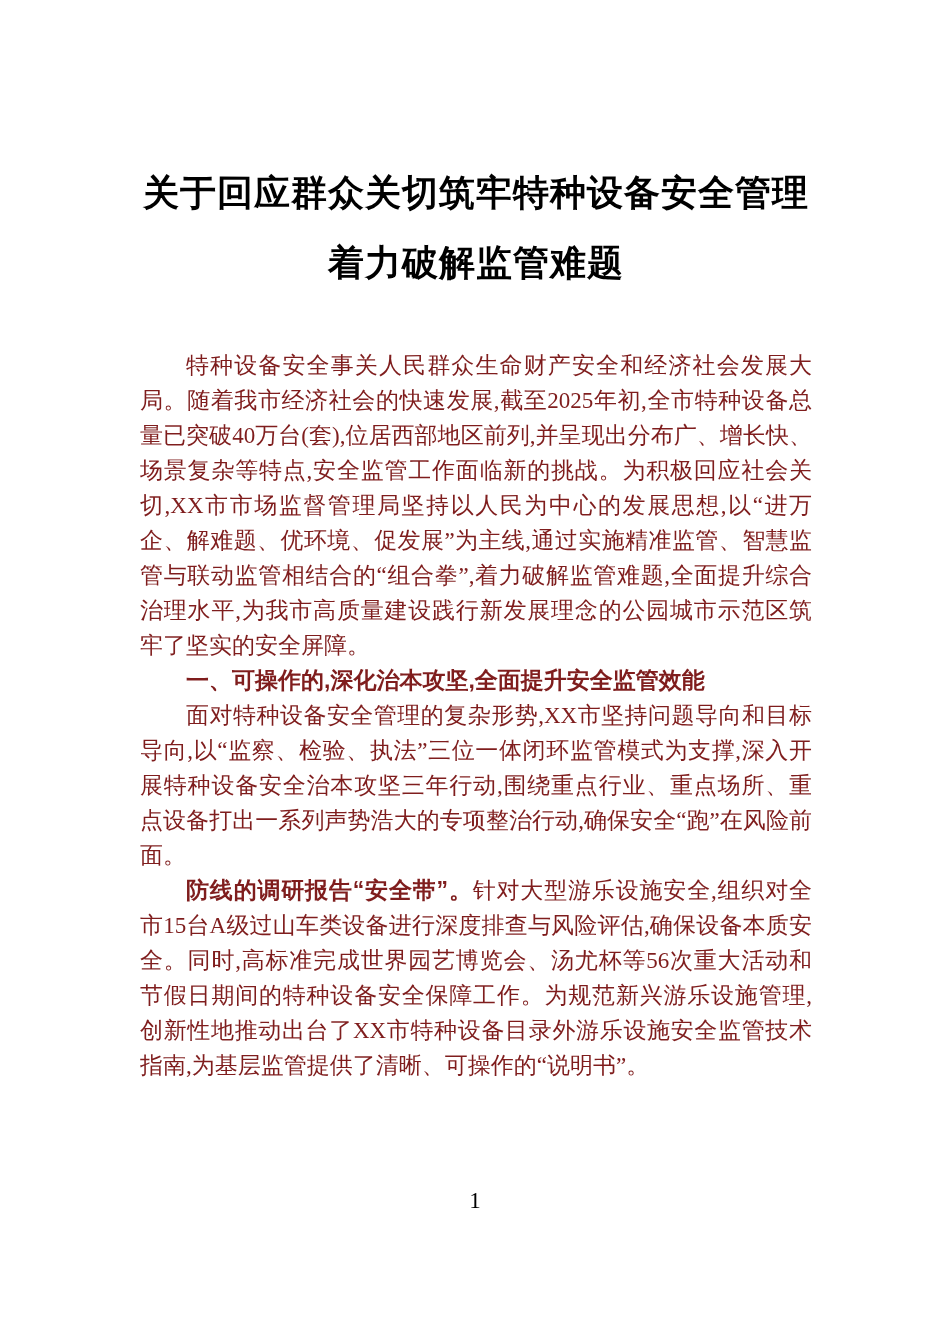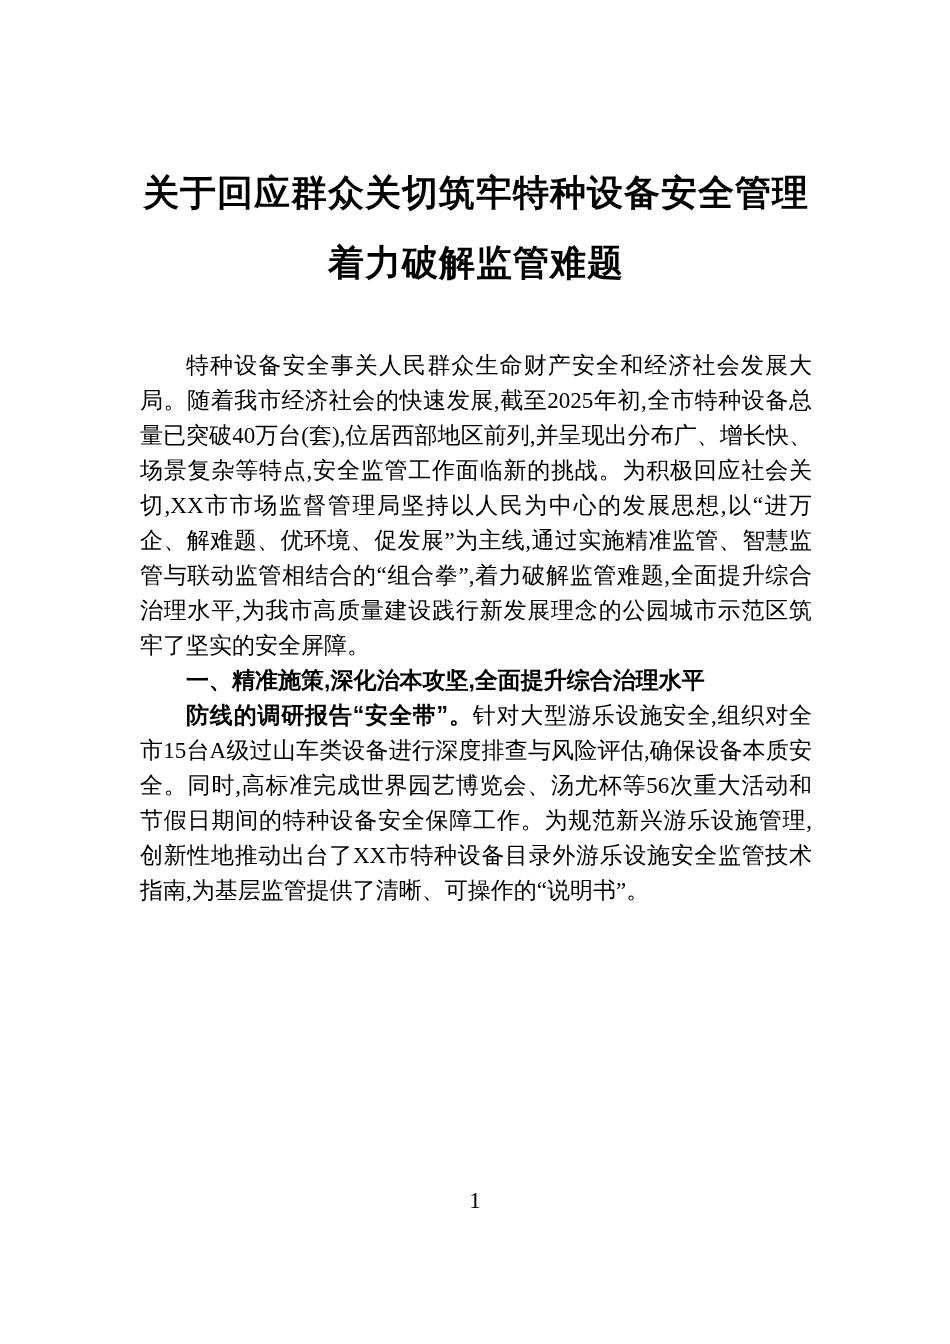--- a/index.html
+++ b/index.html
@@ -29,21 +29,21 @@
     color: #000000;
     letter-spacing: 1px;
   }
   .title-line {
     display: block;
   }
   .doc-body {
     font-size: 23px;
     line-height: 35px;
     text-align: justify;
-    color: #000000;
+    color: #7f1d1d;
   }
   .para {
     margin: 0;
     text-indent: 2em;
   }
   .bold {
     font-weight: bold;
   }
   .hei {
     font-family: "Liberation Sans", "DejaVu Sans", sans-serif;
@@ -66,22 +66,23 @@
 
   <h1 class="doc-title">
     <span class="title-line">关于回应群众关切筑牢特种设备安全管理</span>
     <span class="title-line">着力破解监管难题</span>
   </h1>
 
   <div class="doc-body">
 
     <p class="para">特种设备安全事关人民群众生命财产安全和经济社会发展大局。随着我市经济社会的快速发展,截至2025年初,全市特种设备总量已突破40万台(套),位居西部地区前列,并呈现出分布广、增长快、场景复杂等特点,安全监管工作面临新的挑战。为积极回应社会关切,XX市市场监督管理局坚持以人民为中心的发展思想,以“进万企、解难题、优环境、促发展”为主线,通过实施精准监管、智慧监管与联动监管相结合的“组合拳”,着力破解监管难题,全面提升综合治理水平,为我市高质量建设践行新发展理念的公园城市示范区筑牢了坚实的安全屏障。</p>
 
-    <p class="para bold hei">一、精准施策,深化治本攻坚,全面提升综合治理水平</p>
+    <p class="para bold hei">一、可操作的,深化治本攻坚,全面提升安全监管效能</p>
 
+    <p class="para">面对特种设备安全管理的复杂形势,XX市坚持问题导向和目标导向,以“监察、检验、执法”三位一体闭环监管模式为支撑,深入开展特种设备安全治本攻坚三年行动,围绕重点行业、重点场所、重点设备打出一系列声势浩大的专项整治行动,确保安全“跑”在风险前面。</p>
 
 
     <p class="para"><span class="bold hei">防线的调研报告“安全带”。</span><span>针对大型游乐设施安全,组织对全市15台A级过山车类设备进行深度排查与风险评估,确保设备本质安全。同时,高标准完成世界园艺博览会、汤尤杯等56次重大活动和节假日期间的特种设备安全保障工作。为规范新兴游乐设施管理,创新性地推动出台了XX市特种设备目录外游乐设施安全监管技术指南,为基层监管提供了清晰、可操作的“说明书”。</span></p>
 
   </div>
 
   <div class="page-number">1</div>
 
 </div>
 

